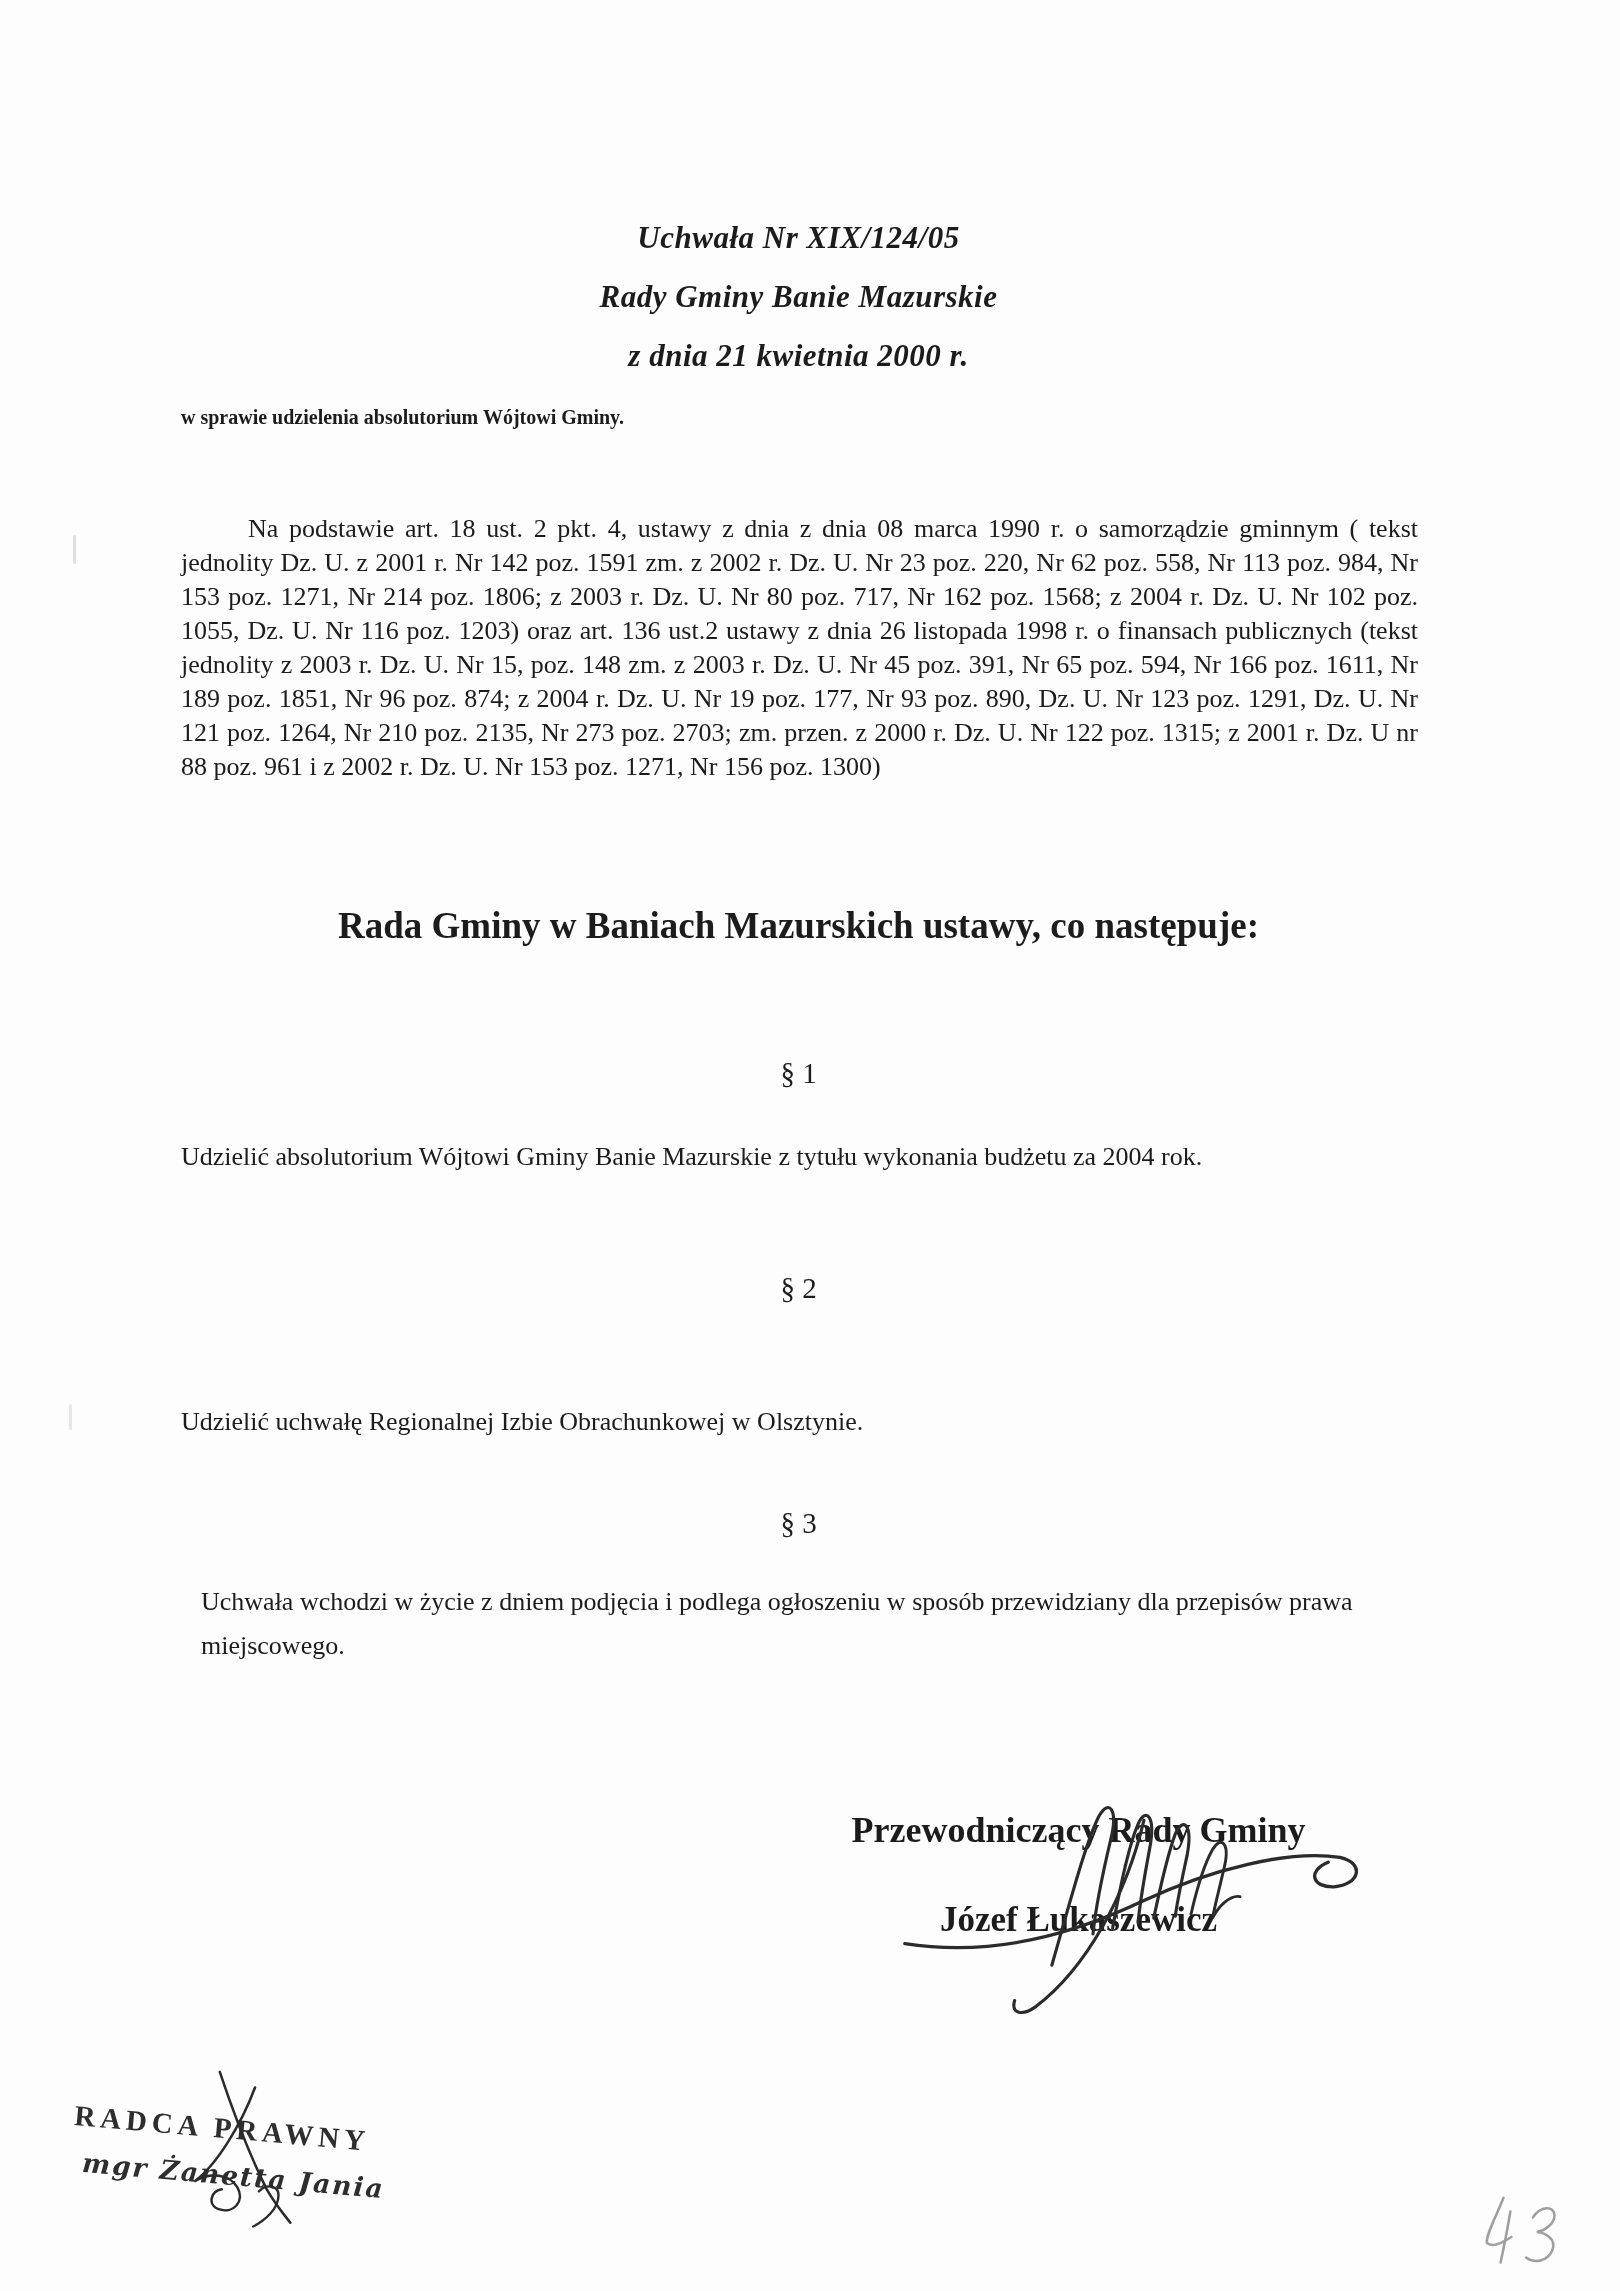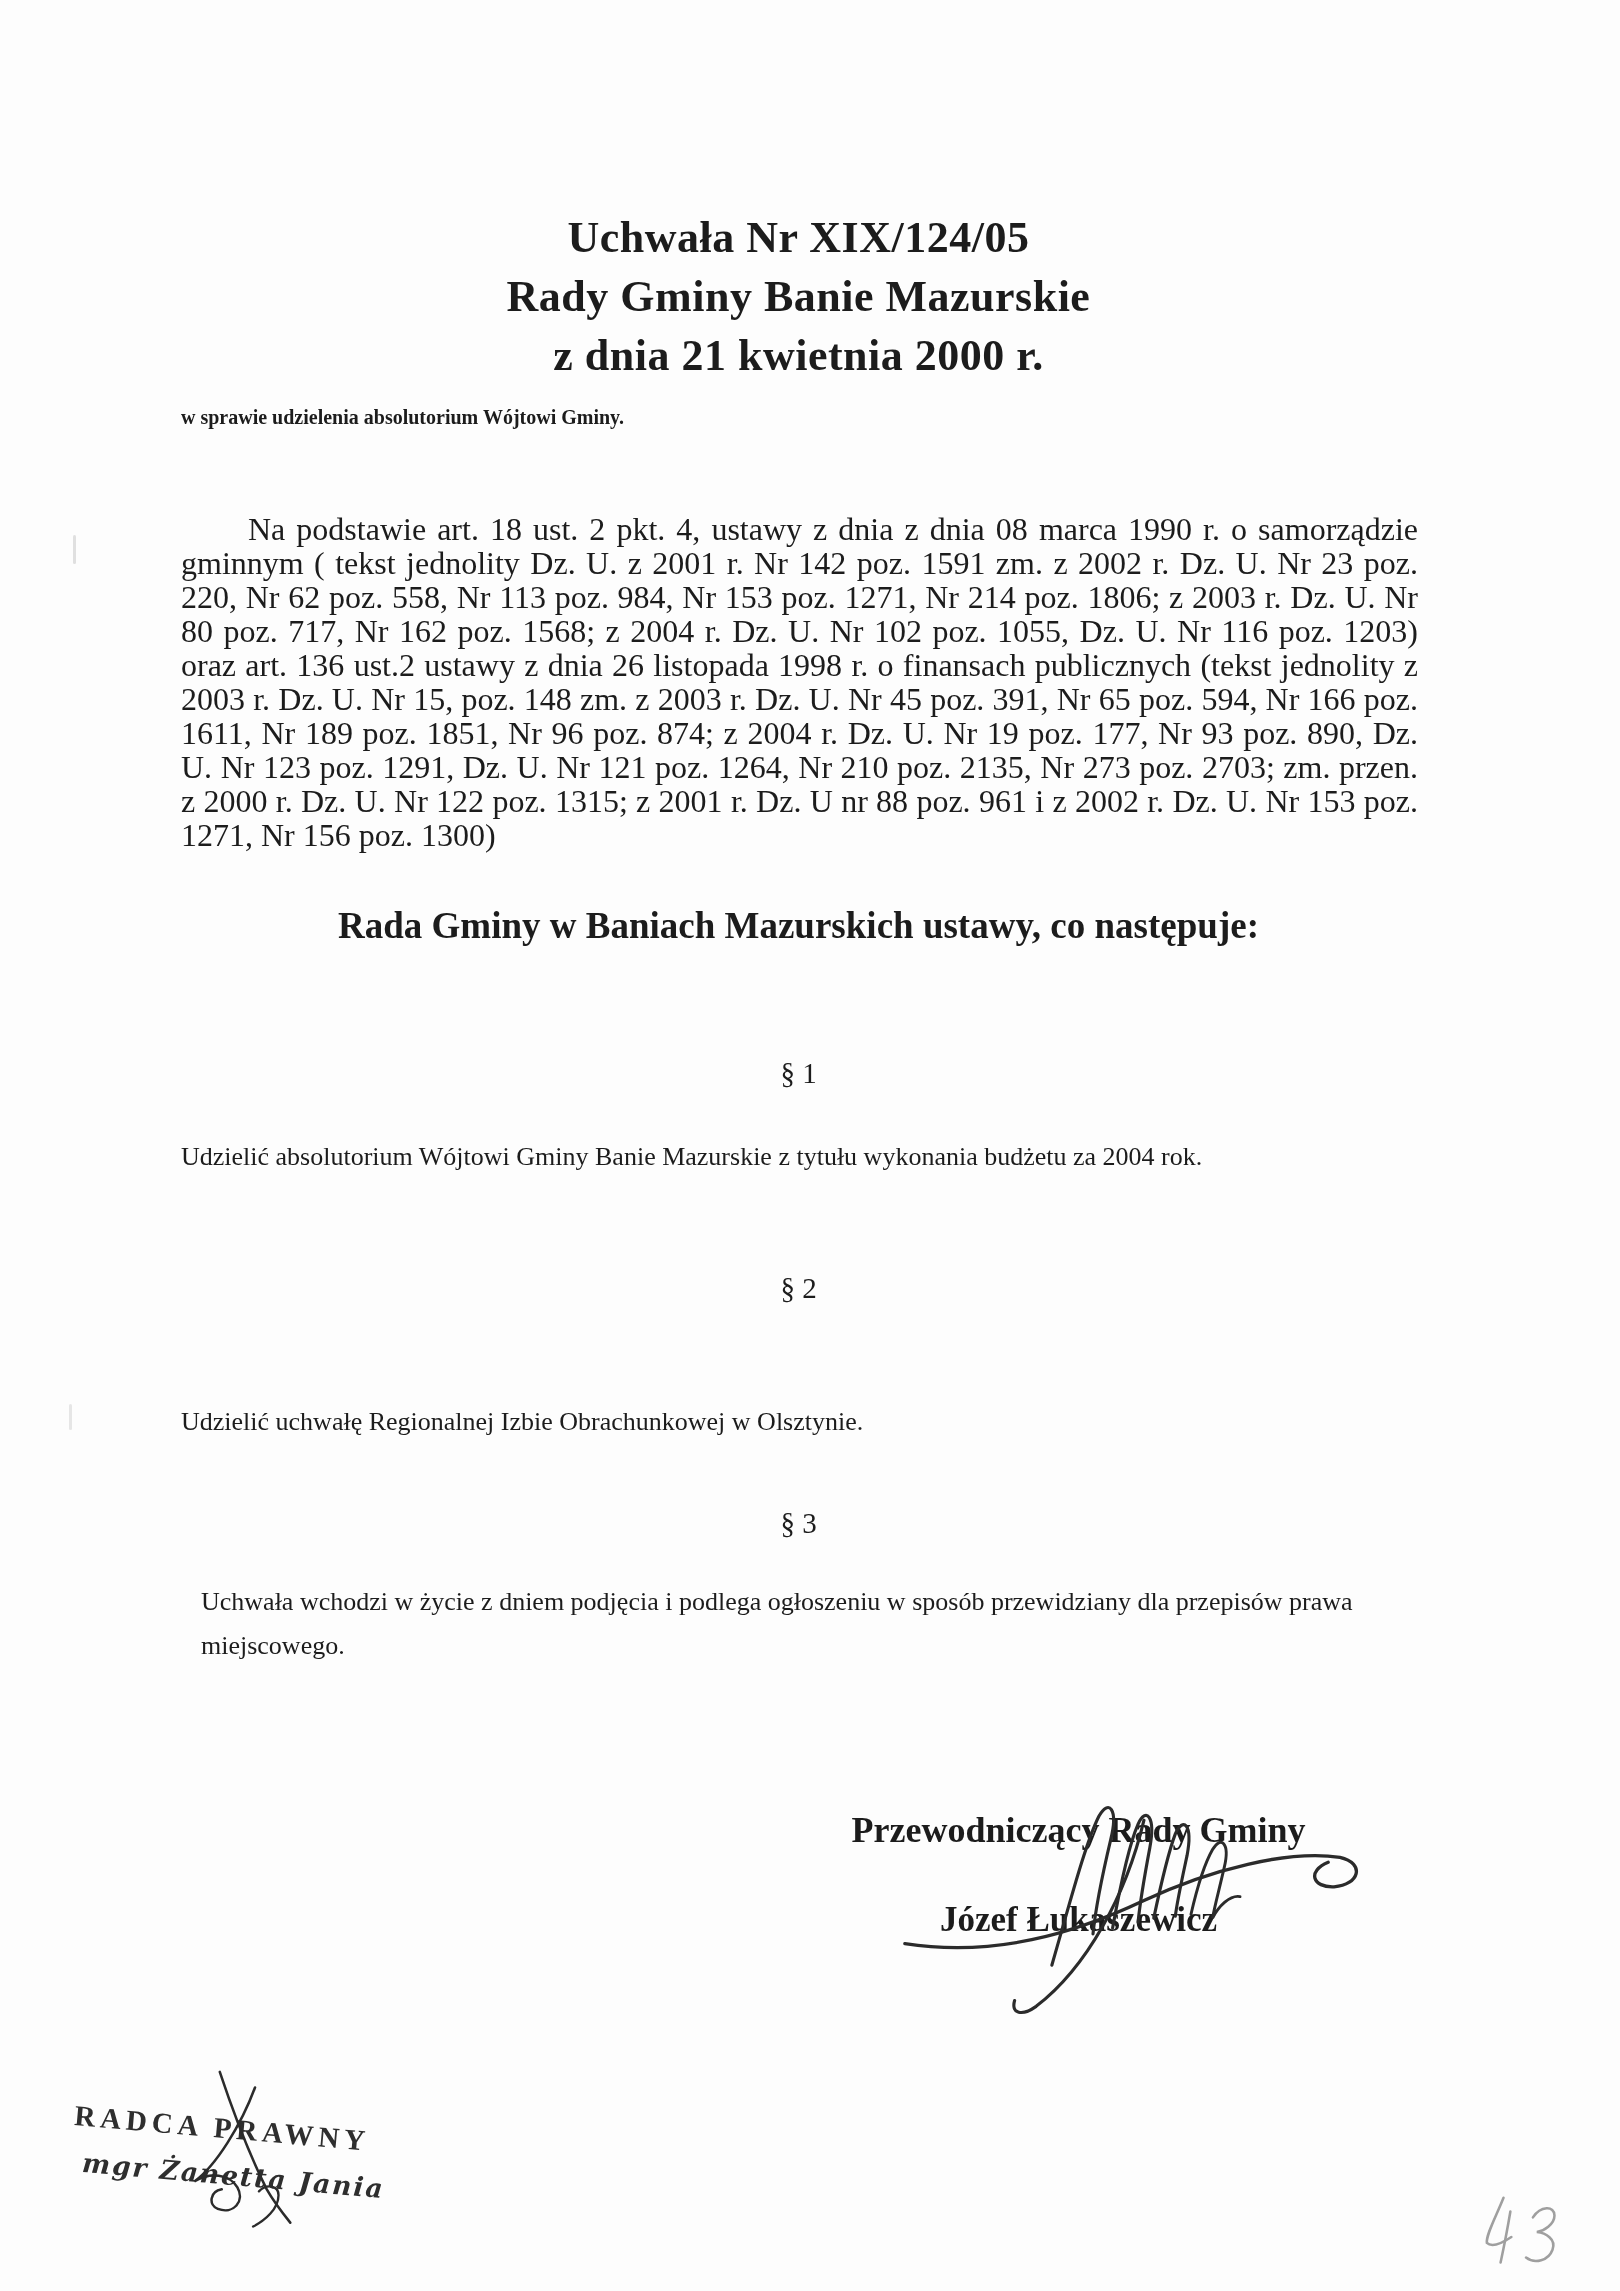--- a/index.html
+++ b/index.html
@@ -17,36 +17,37 @@
     overflow: hidden;
   }
   .abs { position: absolute; }
 
   .title-block {
     left: 181px;
     top: 208px;
     width: 1235px;
     text-align: center;
     font-weight: bold;
-    font-size: 44px;
+    font-size: 31px;
     line-height: 59px;
     letter-spacing: 0.5px;
+    font-style: italic;
   }
   .subject {
     left: 181px;
     top: 406px;
     width: 1235px;
     font-weight: bold;
     font-size: 20px;
   }
   .legal-basis {
     left: 181px;
     top: 512px;
     width: 1237px;
-    font-size: 32px;
+    font-size: 26px;
     line-height: 34px;
     text-align: justify;
     text-indent: 67px;
   }
   .resolution-heading {
     left: 181px;
     top: 904px;
     width: 1235px;
     text-align: center;
     font-weight: bold;

